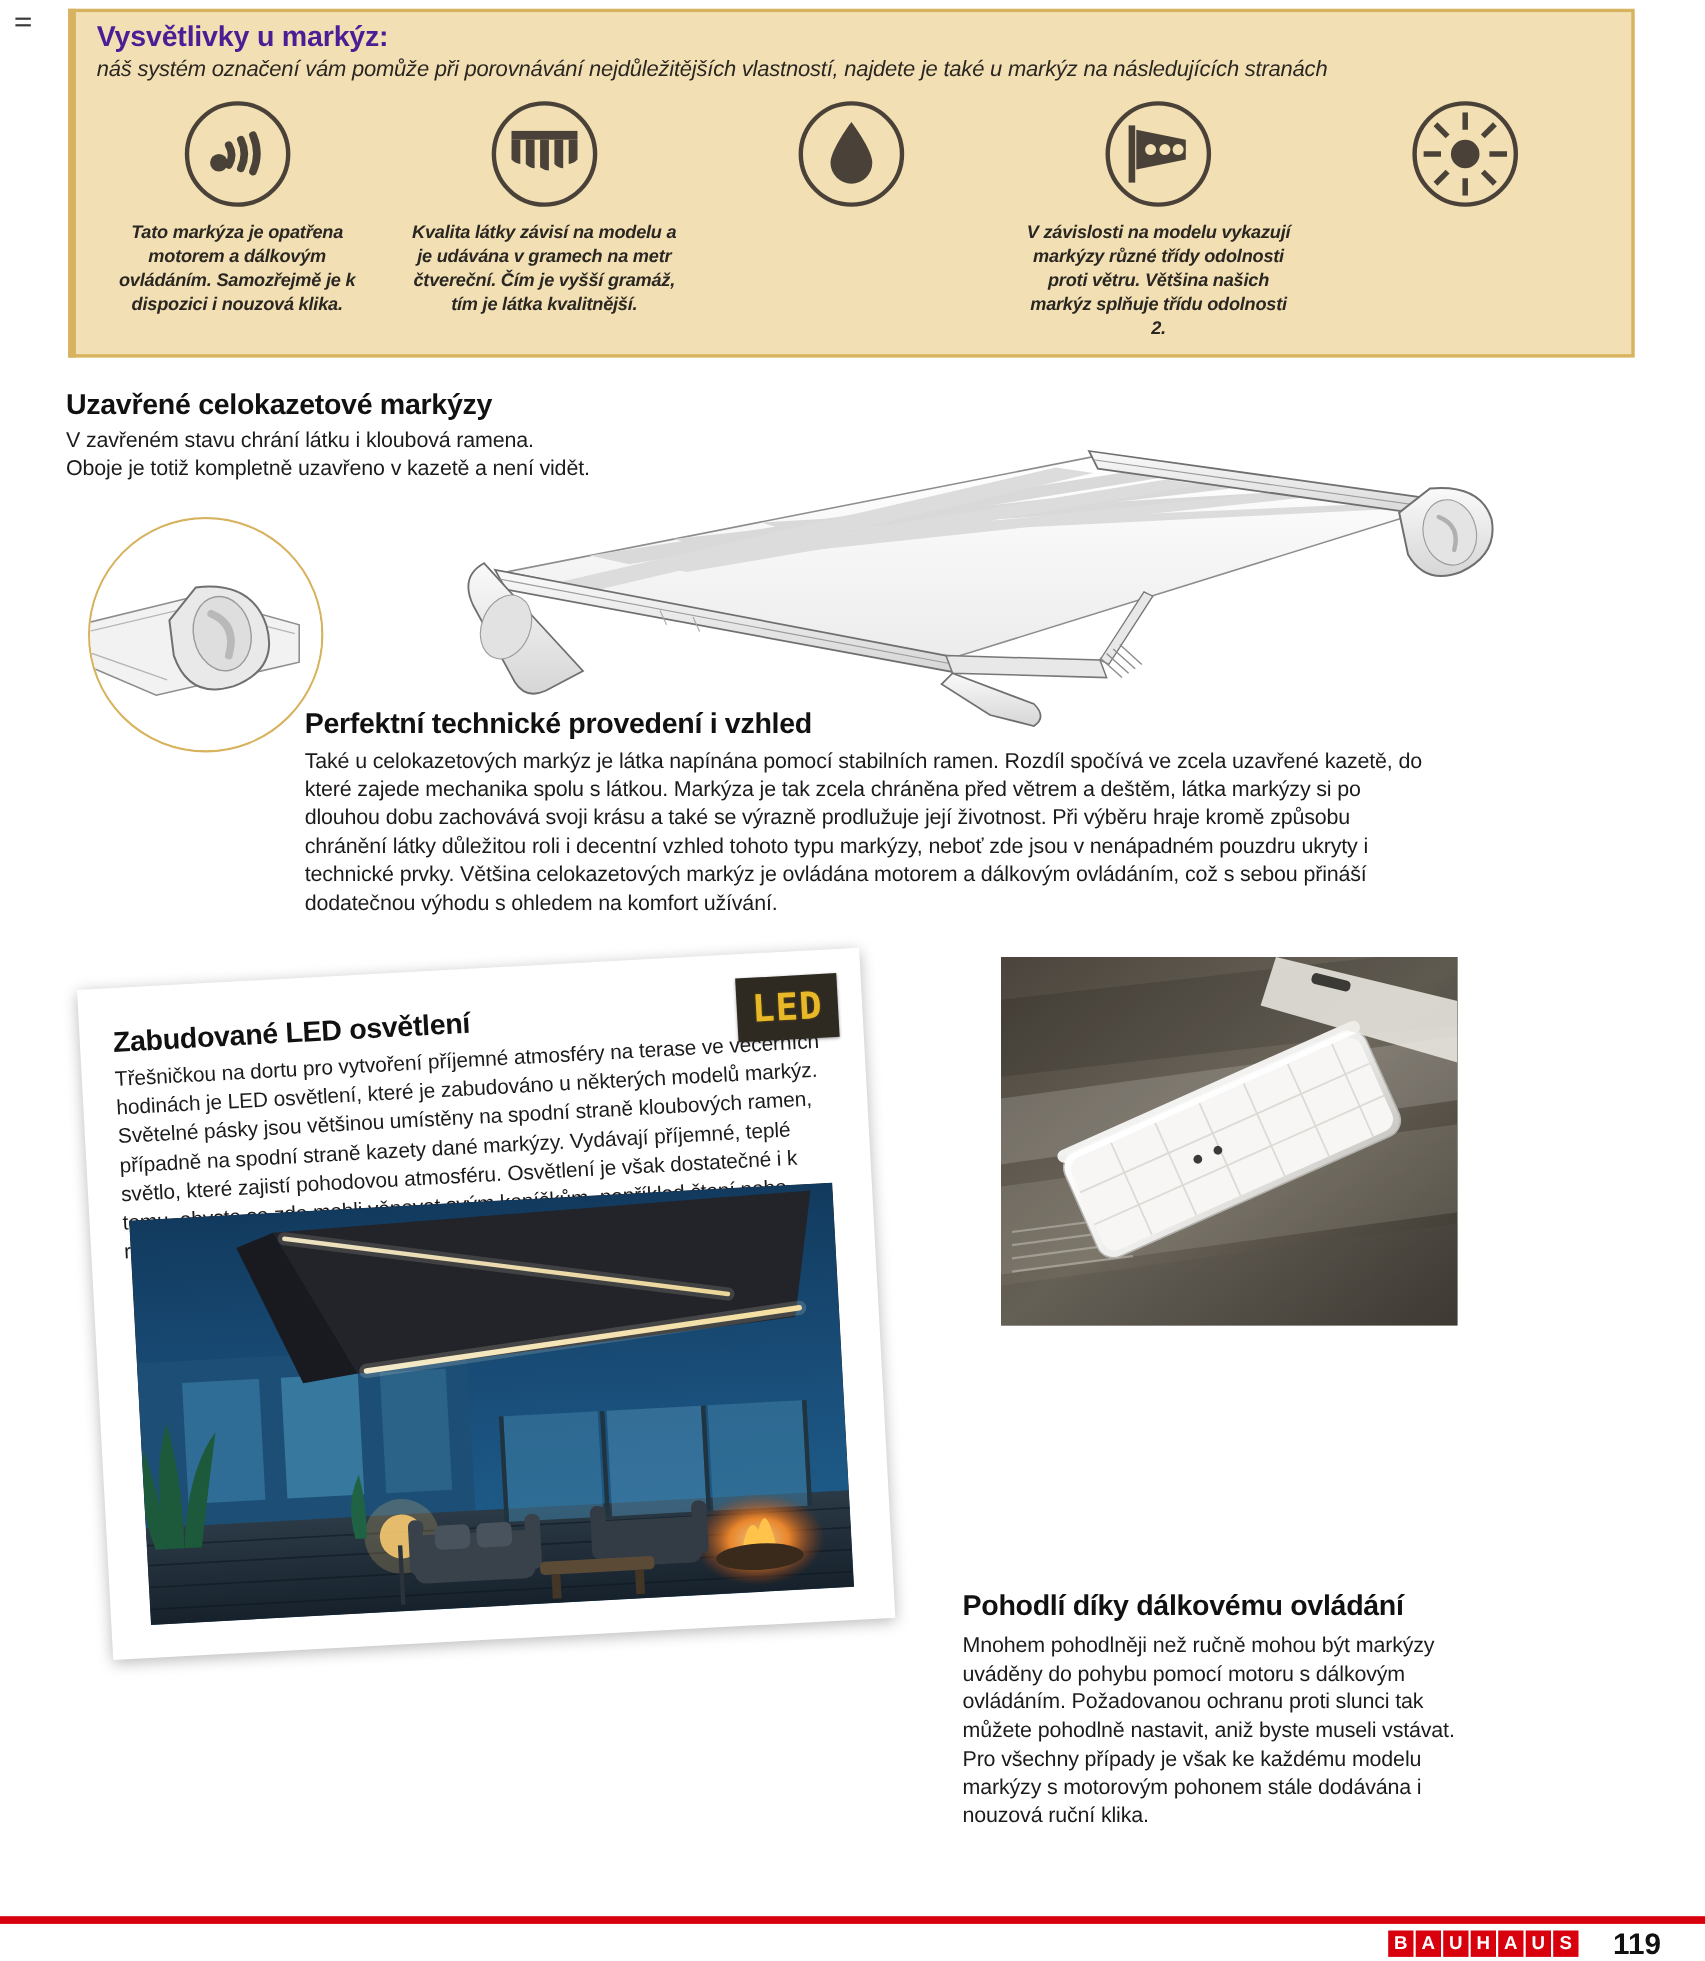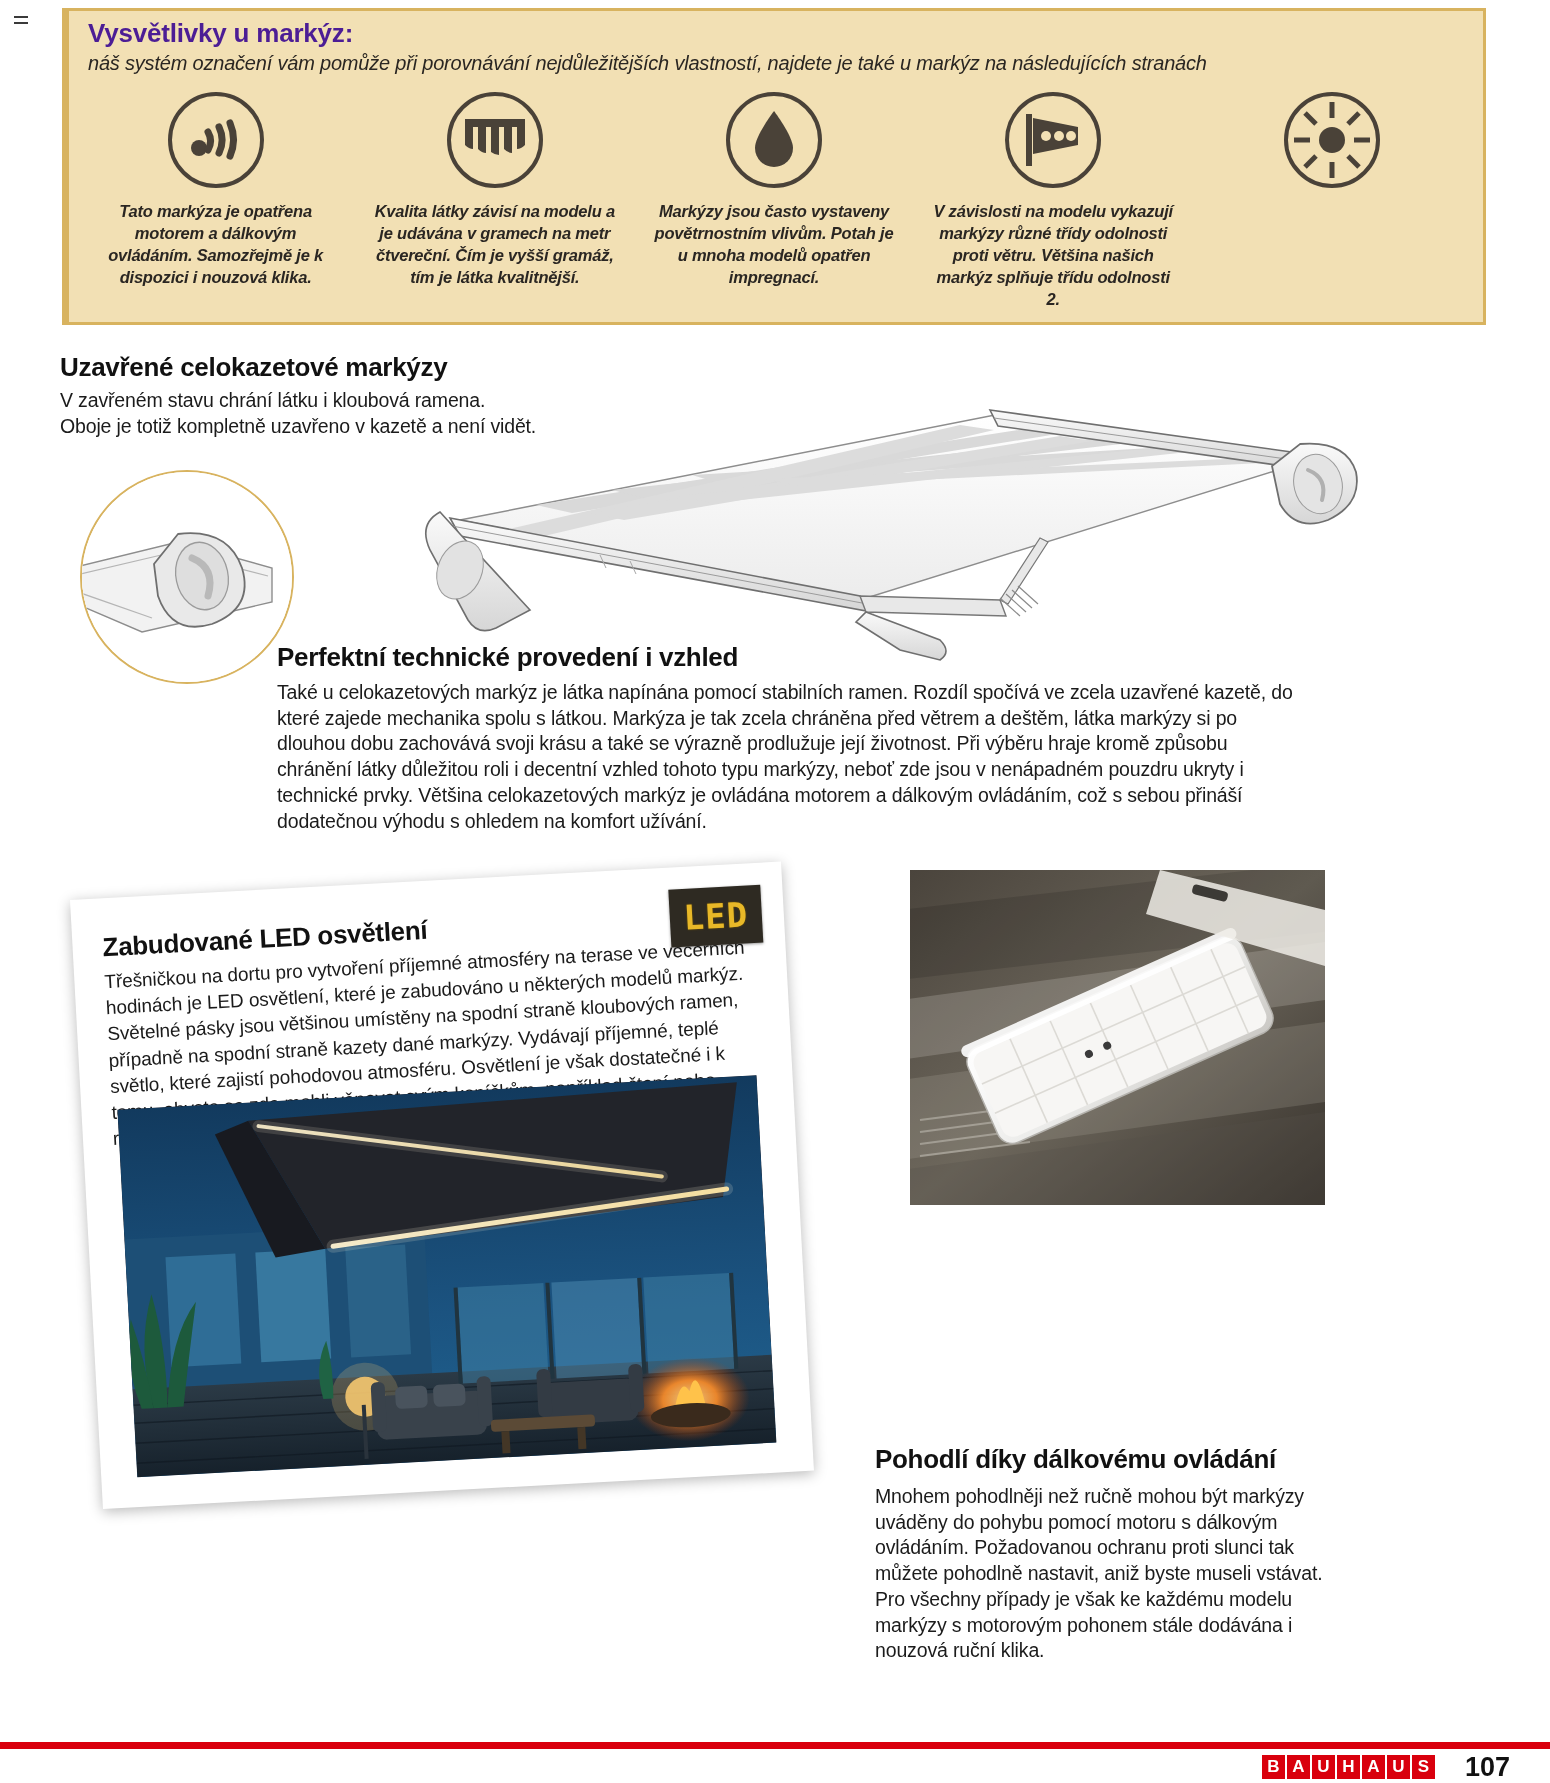--- a/index.html
+++ b/index.html
@@ -143,21 +143,20 @@
       </div>
       <div class="icon-cap">Kvalita látky závisí na modelu a je udávána v gramech na metr čtvereční. Čím je vyšší gramáž, tím je látka kvalitnější.</div>
     </div>
 
     <div class="icon-col">
       <div class="icon-circle">
         <svg width="46" height="62" viewBox="0 0 46 62">
           <path d="M23 2 C23 2 4 27 4 39 A19 19 0 0 0 42 39 C42 27 23 2 23 2 Z" fill="#4a4238"></path>
         </svg>
       </div>
-      <div class="icon-cap">Markýzy jsou často vystaveny povětrnostním vlivům. Potah je u mnoha modelů opatřen impregnací.</div>
     </div>
 
     <div class="icon-col">
       <div class="icon-circle">
         <svg width="66" height="60" viewBox="0 0 66 60">
           <rect x="6" y="4" width="6" height="52" fill="#4a4238"></rect>
           <path d="M13 8 L58 17 L58 35 L13 44 Z" fill="#4a4238"></path>
           <circle cx="26" cy="26" r="5" fill="#f2e0b4"></circle>
           <circle cx="39" cy="26" r="5" fill="#f2e0b4"></circle>
           <circle cx="51" cy="26" r="5" fill="#f2e0b4"></circle>
@@ -430,15 +429,15 @@
   <div class="footer-rule"></div>
   <div class="brand">
     <b>B</b>
     <b>A</b>
     <b>U</b>
     <b>H</b>
     <b>A</b>
     <b>U</b>
     <b>S</b>
   </div>
-  <div class="pageno">107</div>
+  <div class="pageno">119</div>
 
 </div>
 
 </body></html>

